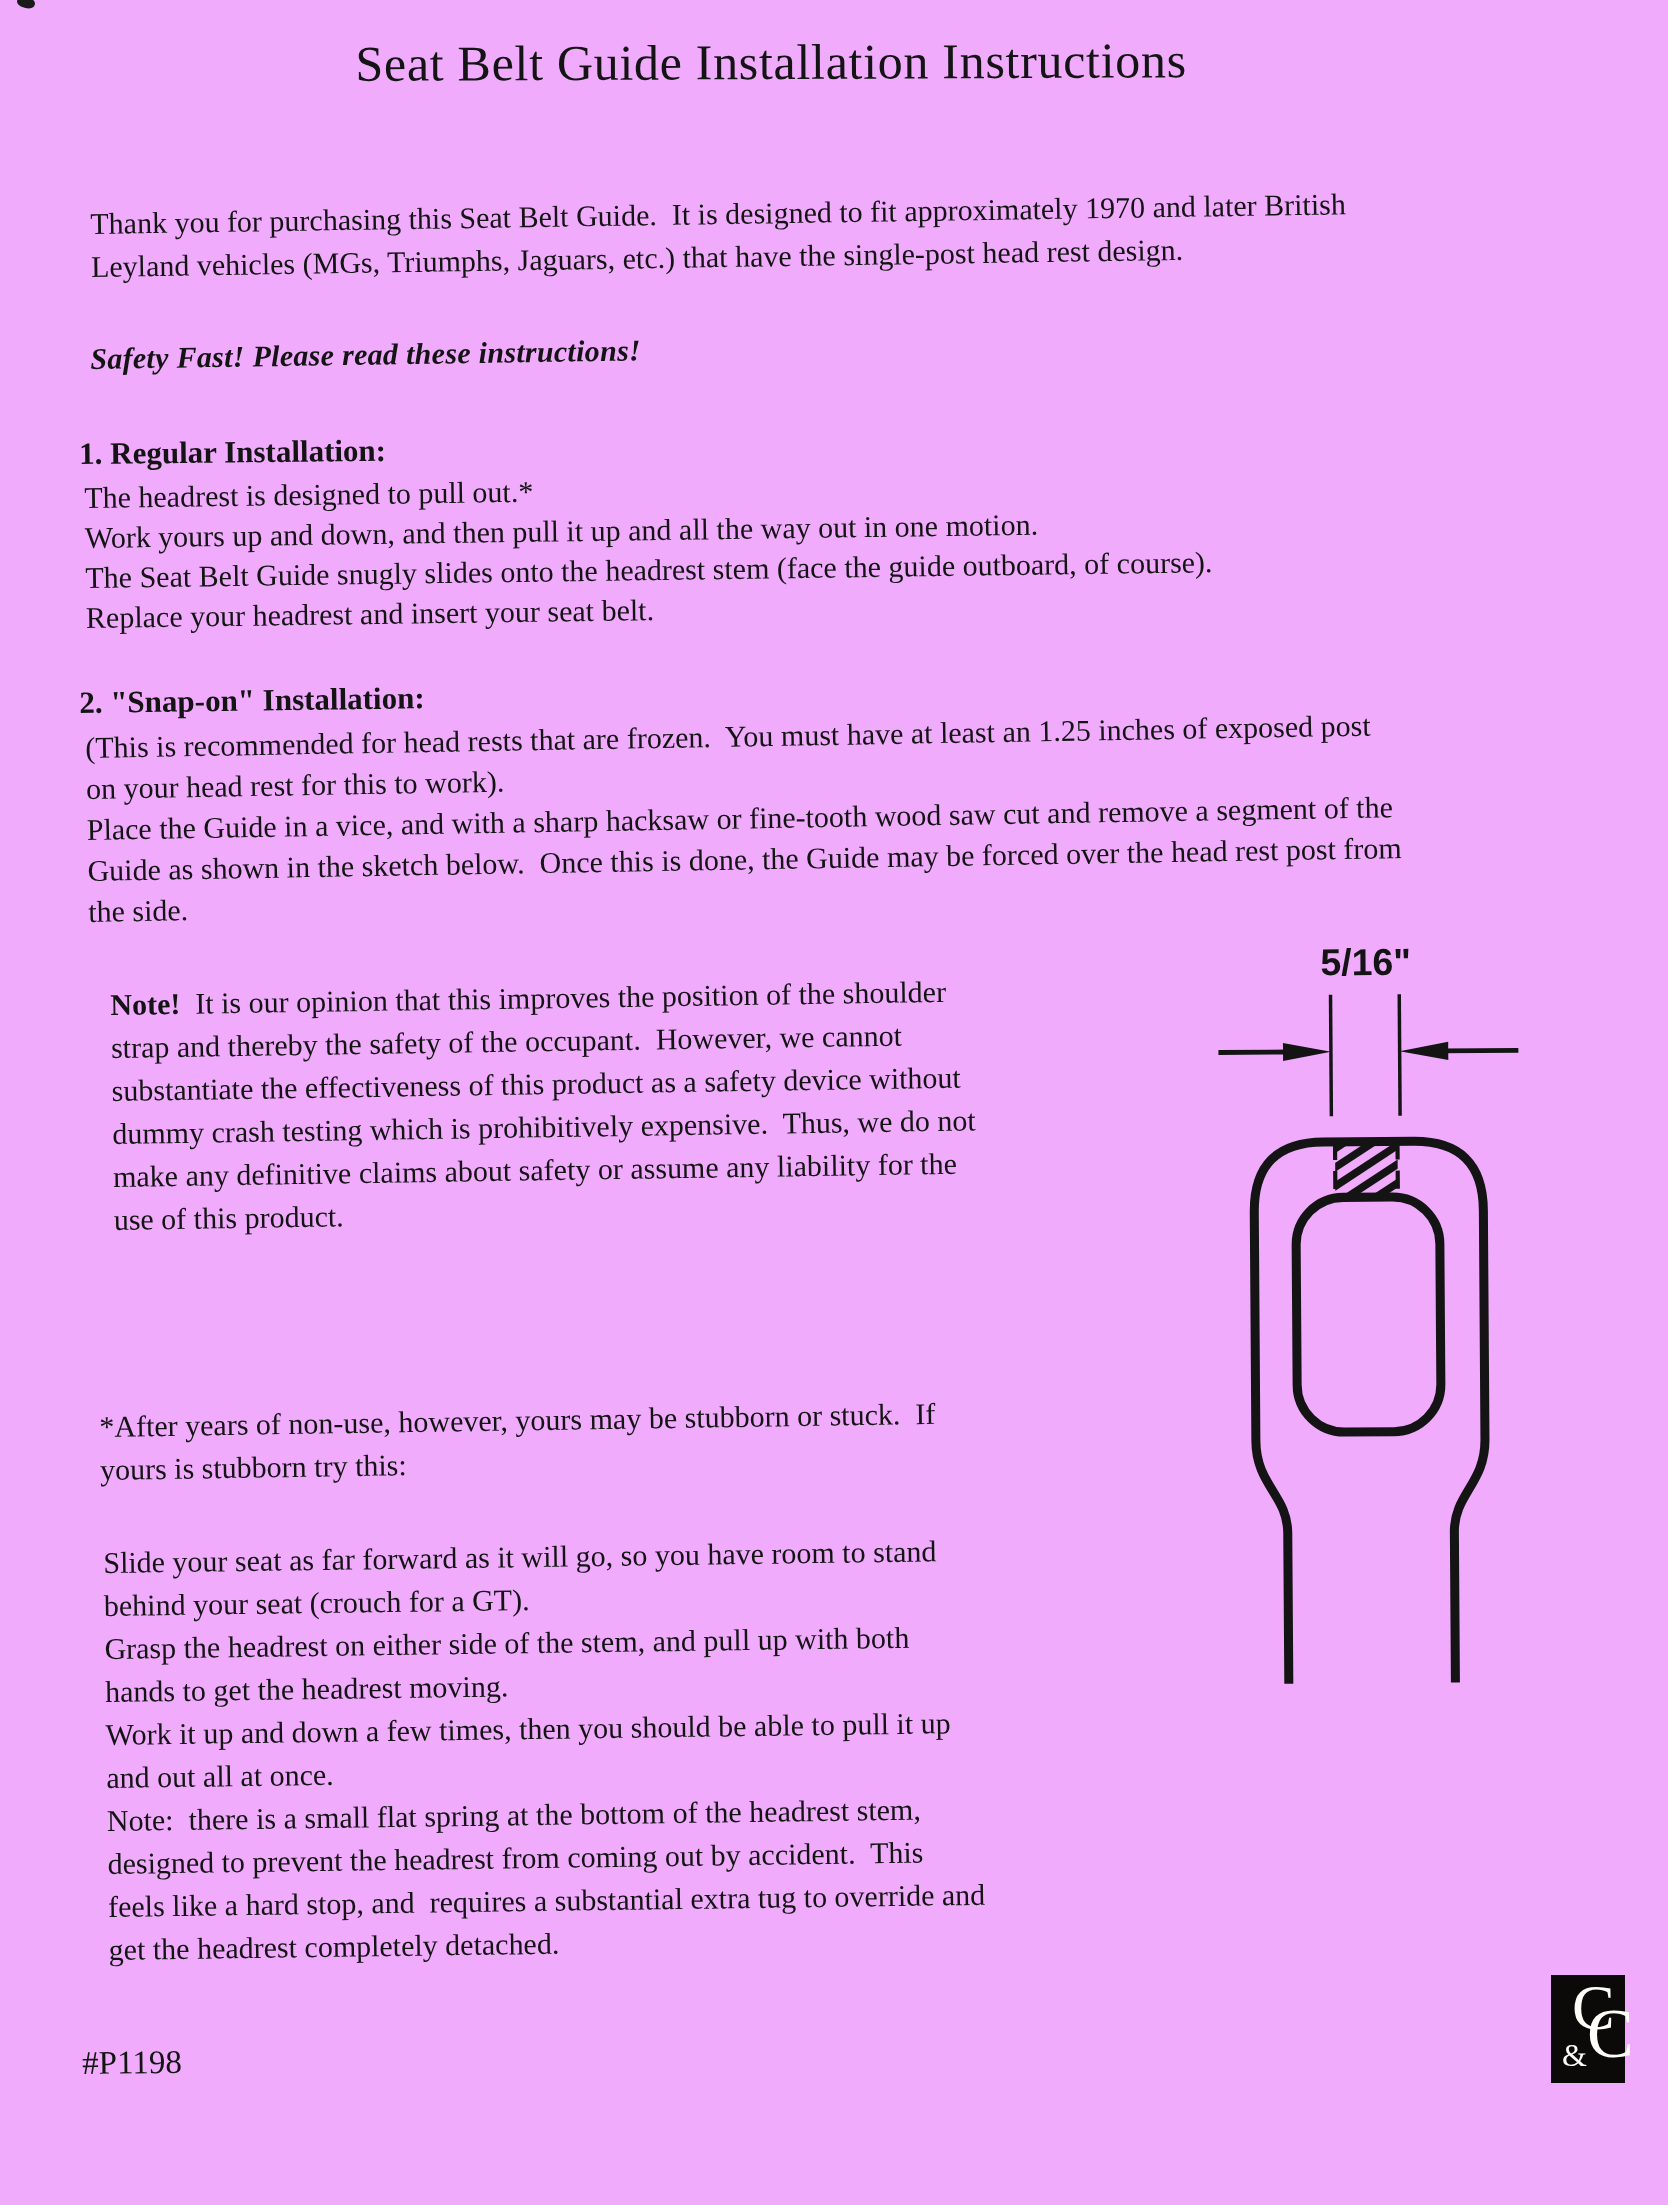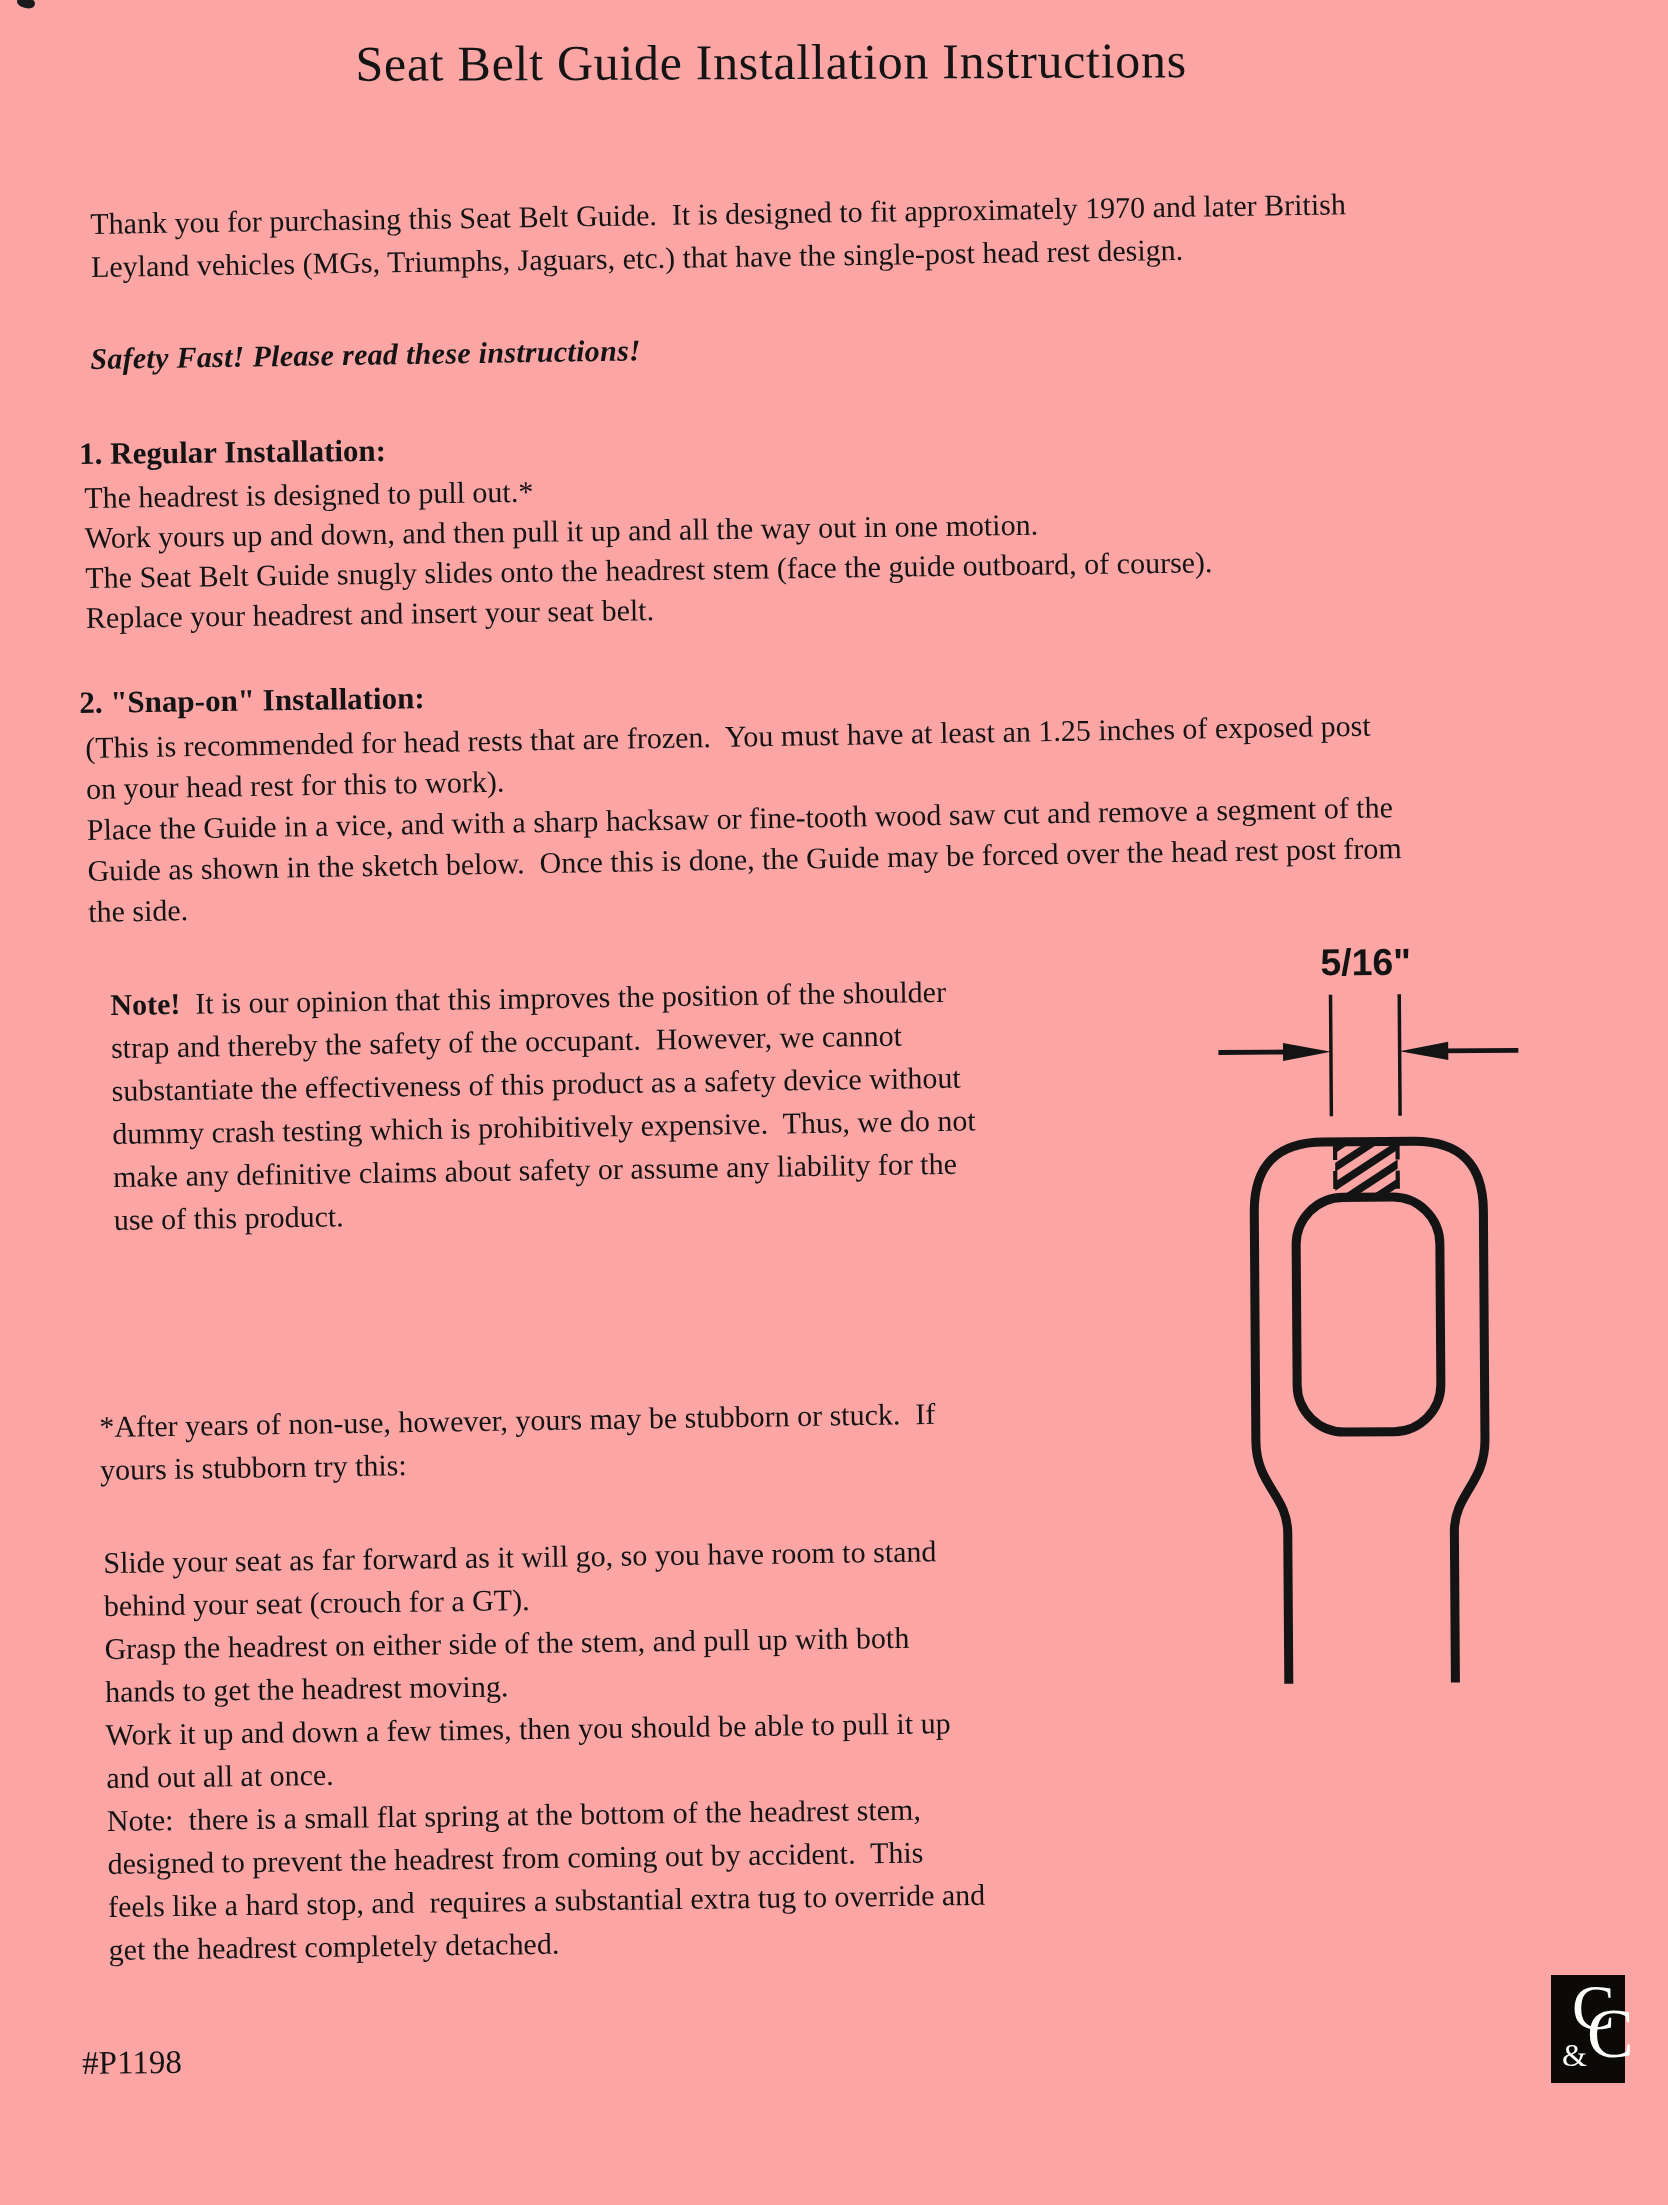--- a/index.html
+++ b/index.html
@@ -1,19 +1,19 @@
 <!DOCTYPE html>
 <html style="font-size:11px"><head>
 <meta charset="utf-8">
 <style>
   html,body{margin:0;padding:0;background:#888;}
   .page{
     position:relative;
     width:1668px;height:2205px;
-    background:#fca5a5;
+    background:#f0abfc;
     overflow:hidden;
     font-family:"Liberation Serif", serif;
     color:#141414;
   }
   .blk{position:absolute;transform-origin:left top;}
   .line{white-space:pre;display:block;}
   .body-text{font-size:30px;line-height:43px;}
   .tight{line-height:40px;}
   .s2lh{line-height:41px;}
   .title{

